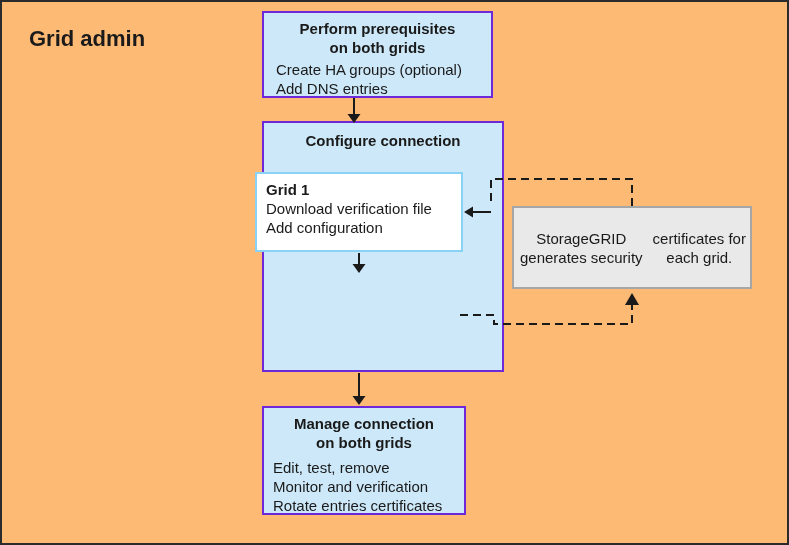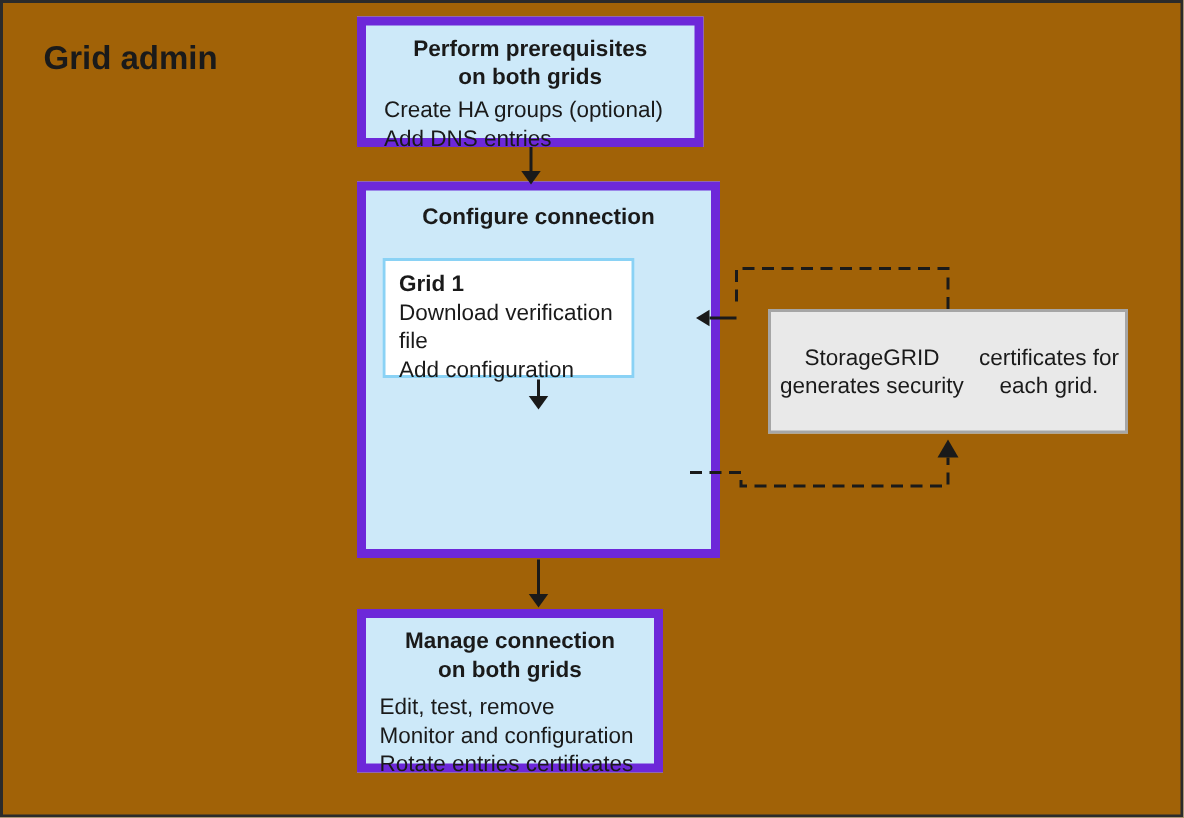--- a/index.html
+++ b/index.html
@@ -6,36 +6,37 @@
   html, body { background: #ffffff; }
   body {
     font-family: "Liberation Sans", sans-serif;
     color: #1a1a1a;
     -webkit-font-smoothing: antialiased;
   }
   .canvas {
     position: relative;
     width: 789px;
     height: 545px;
-    background: #a16207;
+    background: #fdba74;
     border: 2px solid #2b2b2b;
     overflow: hidden;
   }
   .diagram-title {
     position: absolute;
     left: 27px;
     top: 24px;
     font-size: 22px;
     font-weight: bold;
     letter-spacing: 0px;
   }
   .bluebox {
     position: absolute;
     background: #cde9f9;
-    border: 6px solid #6d28d9;
+    border: 2px solid #6d28d9;
+    margin-left: 24px;
   }
   .box-heading {
     text-align: center;
     font-weight: bold;
     font-size: 15px;
     line-height: 19px;
   }
   .box-items {
     font-size: 15px;
     line-height: 19px;
@@ -47,21 +48,21 @@
 
   .whitebox {
     position: absolute;
     background: #ffffff;
     border: 2px solid #8ad2f5;
     padding: 6px 0 0 9px;
     font-size: 15px;
     line-height: 19px;
   }
   .whitebox .inner-heading { font-weight: bold; }
-  #box-grid1 { left: 253px; top: 170px; width: 168px; height: 80px; }
+  #box-grid1 { left: 253px; top: 170px; width: 208px; height: 80px; }
   #box-grid2 { left: 253px; top: 271px; width: 208px; height: 82px; }
 
   #box-manage { left: 236px; top: 404px; width: 204px; height: 109px; padding-top: 6px; }
   #box-manage .box-items { margin-top: 6px; padding-left: 9px; }
 
   #box-note {
     position: absolute;
     left: 510px; top: 204px; width: 240px; height: 83px;
     background: #e9e9e9;
     border: 2px solid #a6a6a6;
@@ -109,21 +110,21 @@
   </div>
 
 
   <div class="bluebox" id="box-manage">
     <div class="box-heading">
       <div>Manage connection</div>
       <div>on both grids</div>
     </div>
     <div class="box-items">
       <div>Edit, test, remove</div>
-      <div>Monitor and configuration</div>
+      <div>Monitor and verification</div>
       <div>Rotate entries certificates</div>
     </div>
   </div>
 
   <div id="box-note">
     <div>StorageGRID generates security</div>
     <div>certificates for each grid.</div>
   </div>
 
   <svg class="connector-layer" width="789" height="545" viewBox="0 0 789 545" xmlns="http://www.w3.org/2000/svg">

